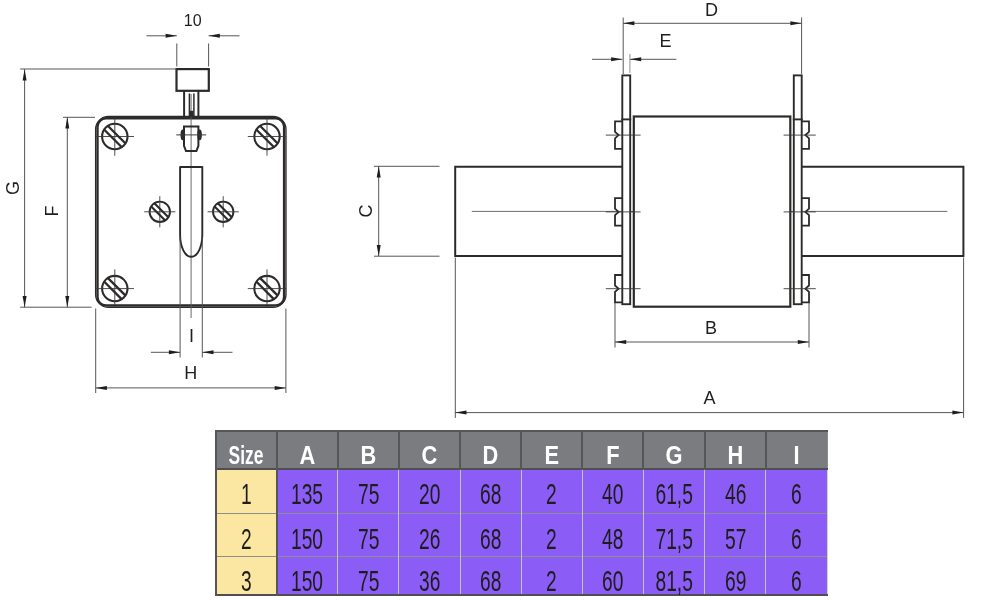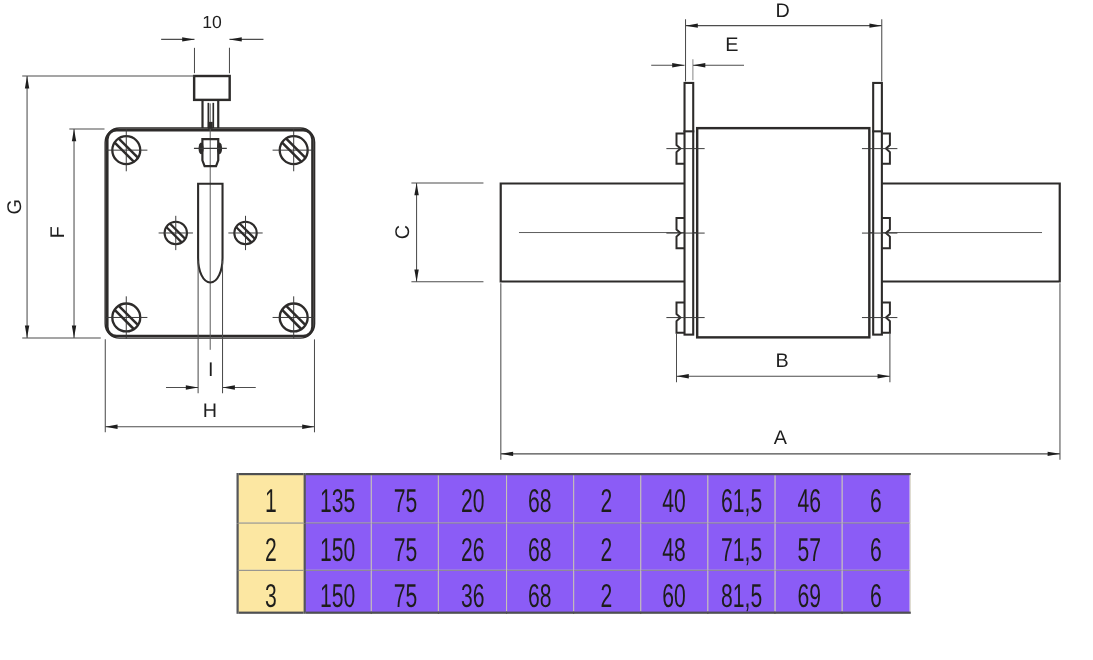--- a/index.html
+++ b/index.html
@@ -252,20 +252,32 @@
 <polygon points="455.3,412.6 466.5,410.6 466.5,414.6" fill="#1e1e1e" stroke="none"></polygon>
 <polygon points="963.6,412.6 952.4,410.6 952.4,414.6" fill="#1e1e1e" stroke="none"></polygon>
 <text x="709.4" y="403.5" font-size="18" fill="#1e1e1e" stroke="none" text-anchor="middle" font-family="Liberation Sans, sans-serif">A</text>
 </g>
 </g>
 </svg>
 
 <table class="dtable">
 
   <tbody>
+        <tr class="h">
+          <td class="hd"><span class="w">Size</span></td>
+          <td class="hd"><span>A</span></td>
+          <td class="hd"><span>B</span></td>
+          <td class="hd"><span>C</span></td>
+          <td class="hd"><span>D</span></td>
+          <td class="hd"><span>E</span></td>
+          <td class="hd"><span>F</span></td>
+          <td class="hd"><span>G</span></td>
+          <td class="hd"><span>H</span></td>
+          <td class="hd"><span>I</span></td>
+        </tr>
 
   <tr class="r r1 ra">
           <td class="yc"><span>1</span></td>
           <td class="cc"><span>135</span></td>
           <td class="cc"><span>75</span></td>
           <td class="cc"><span>20</span></td>
           <td class="cc"><span>68</span></td>
           <td class="cc"><span>2</span></td>
           <td class="cc"><span>40</span></td>
           <td class="cc"><span>61,5</span></td>

